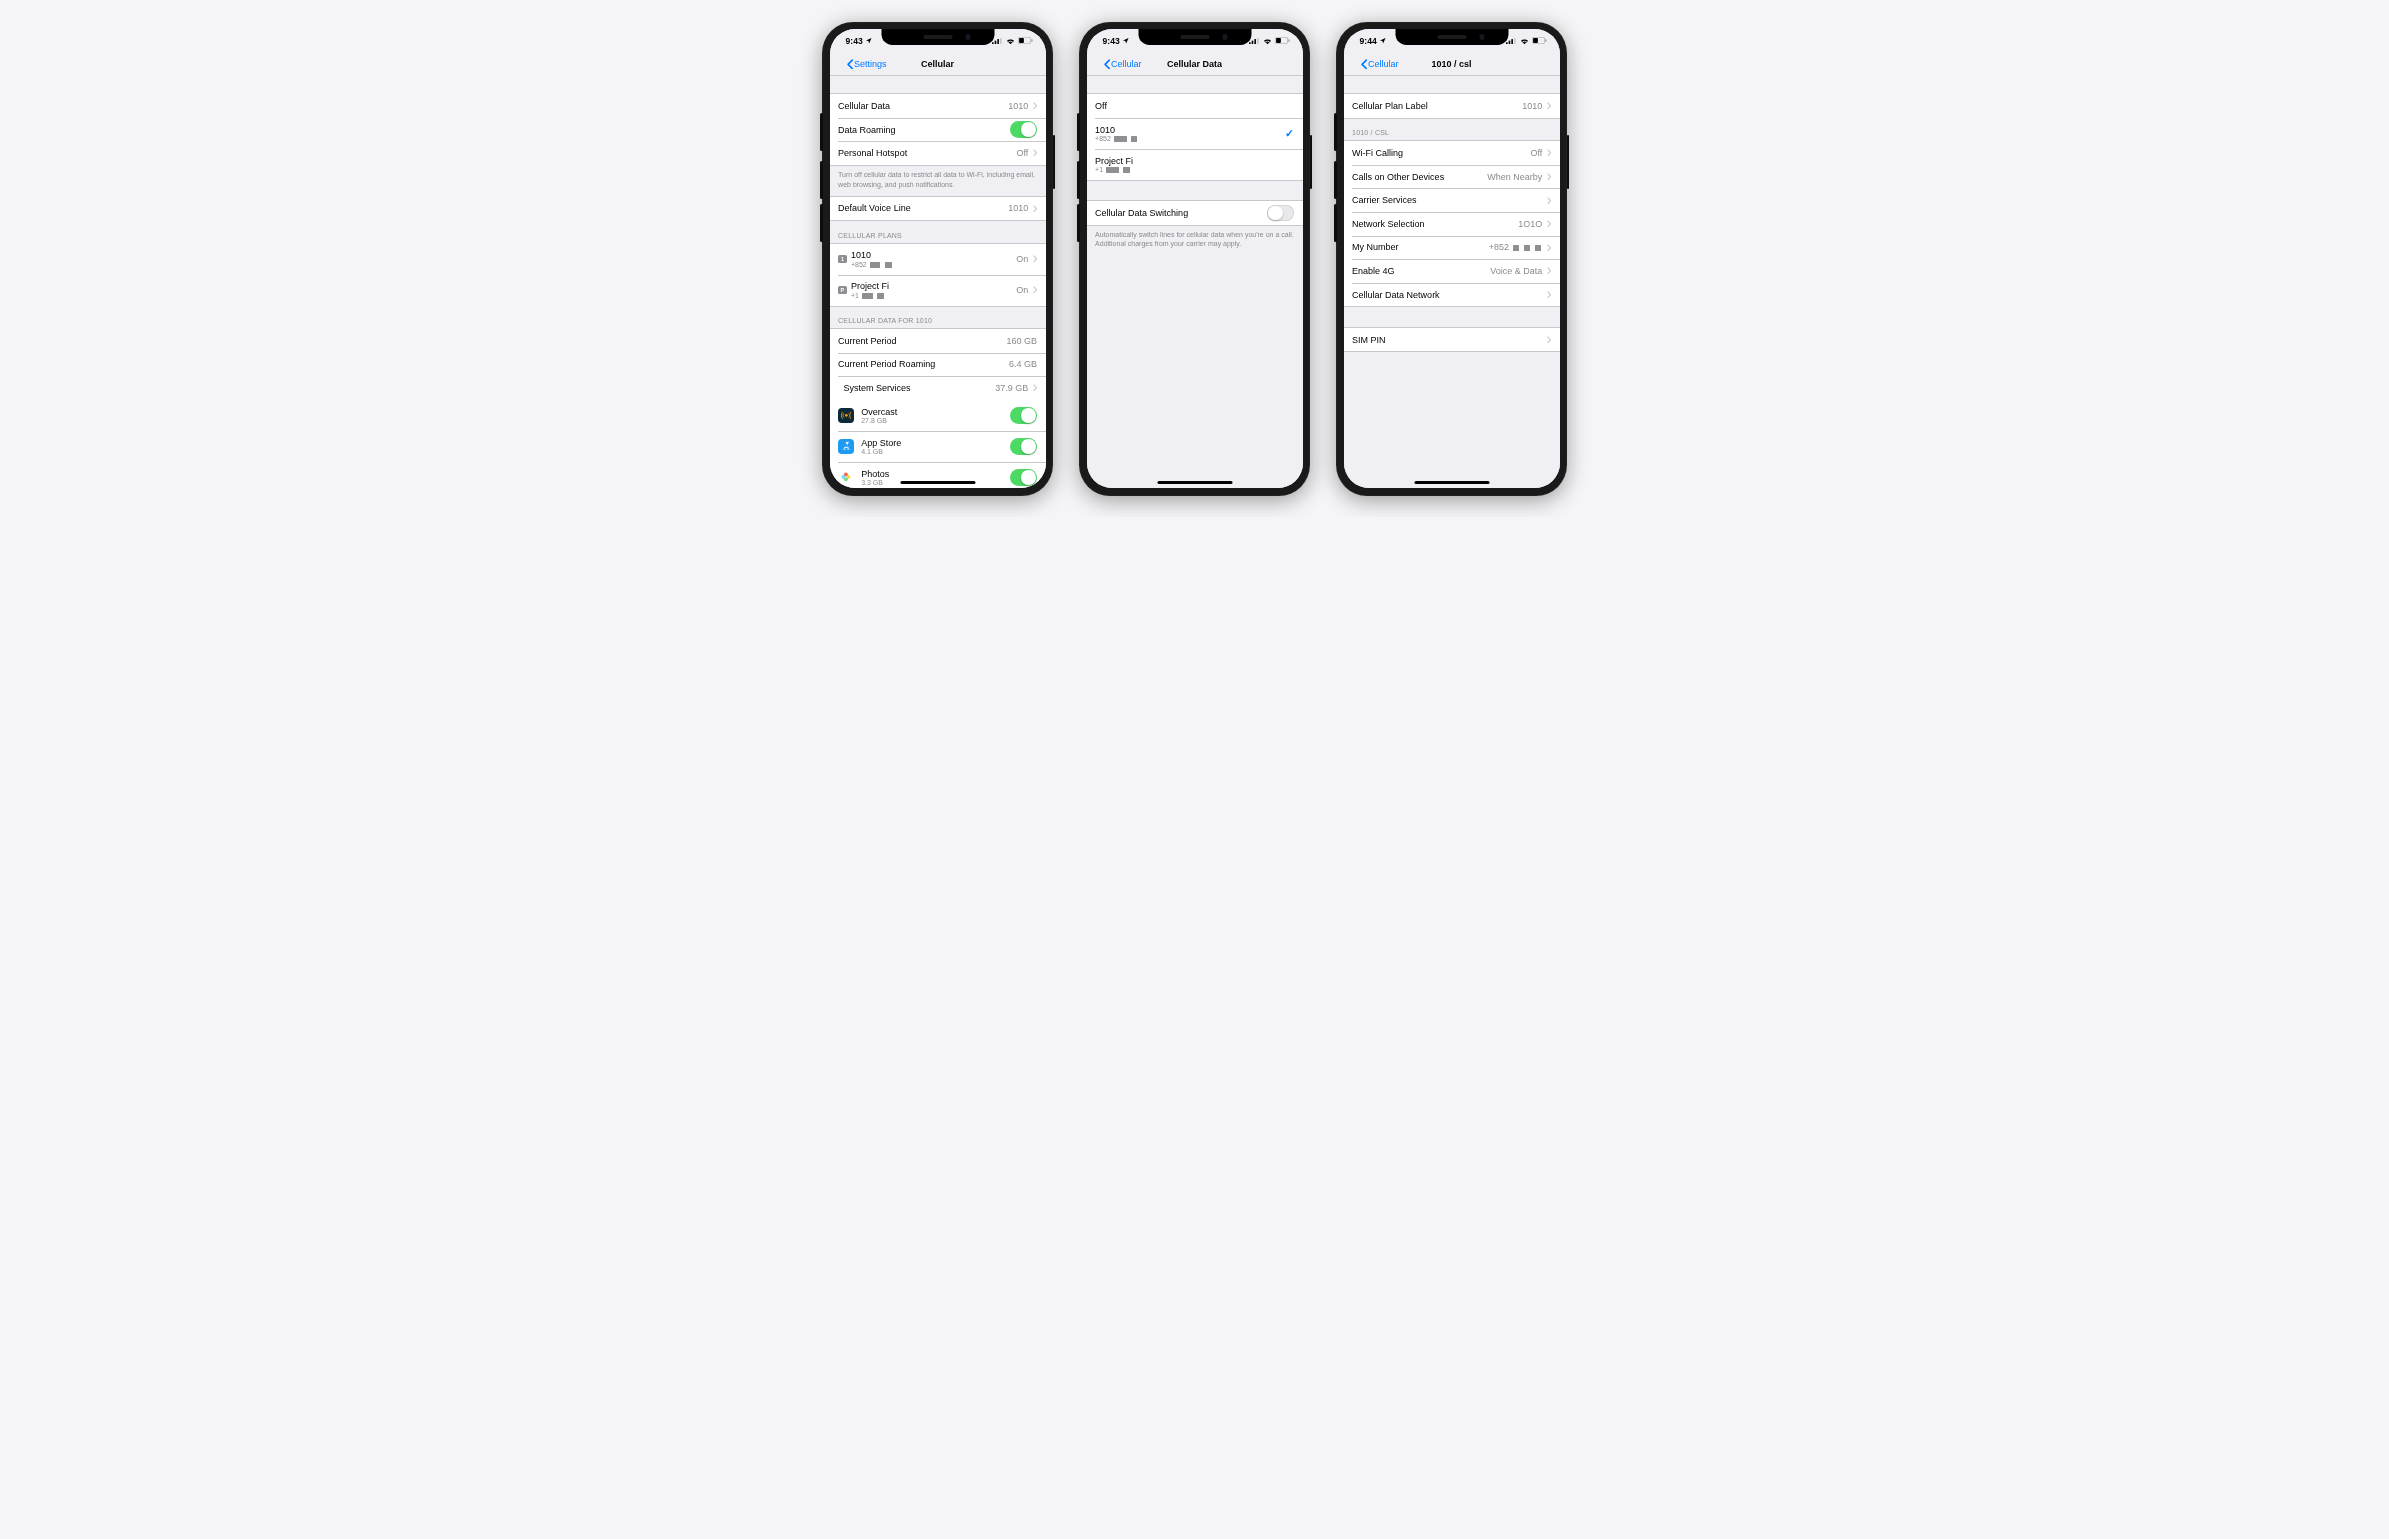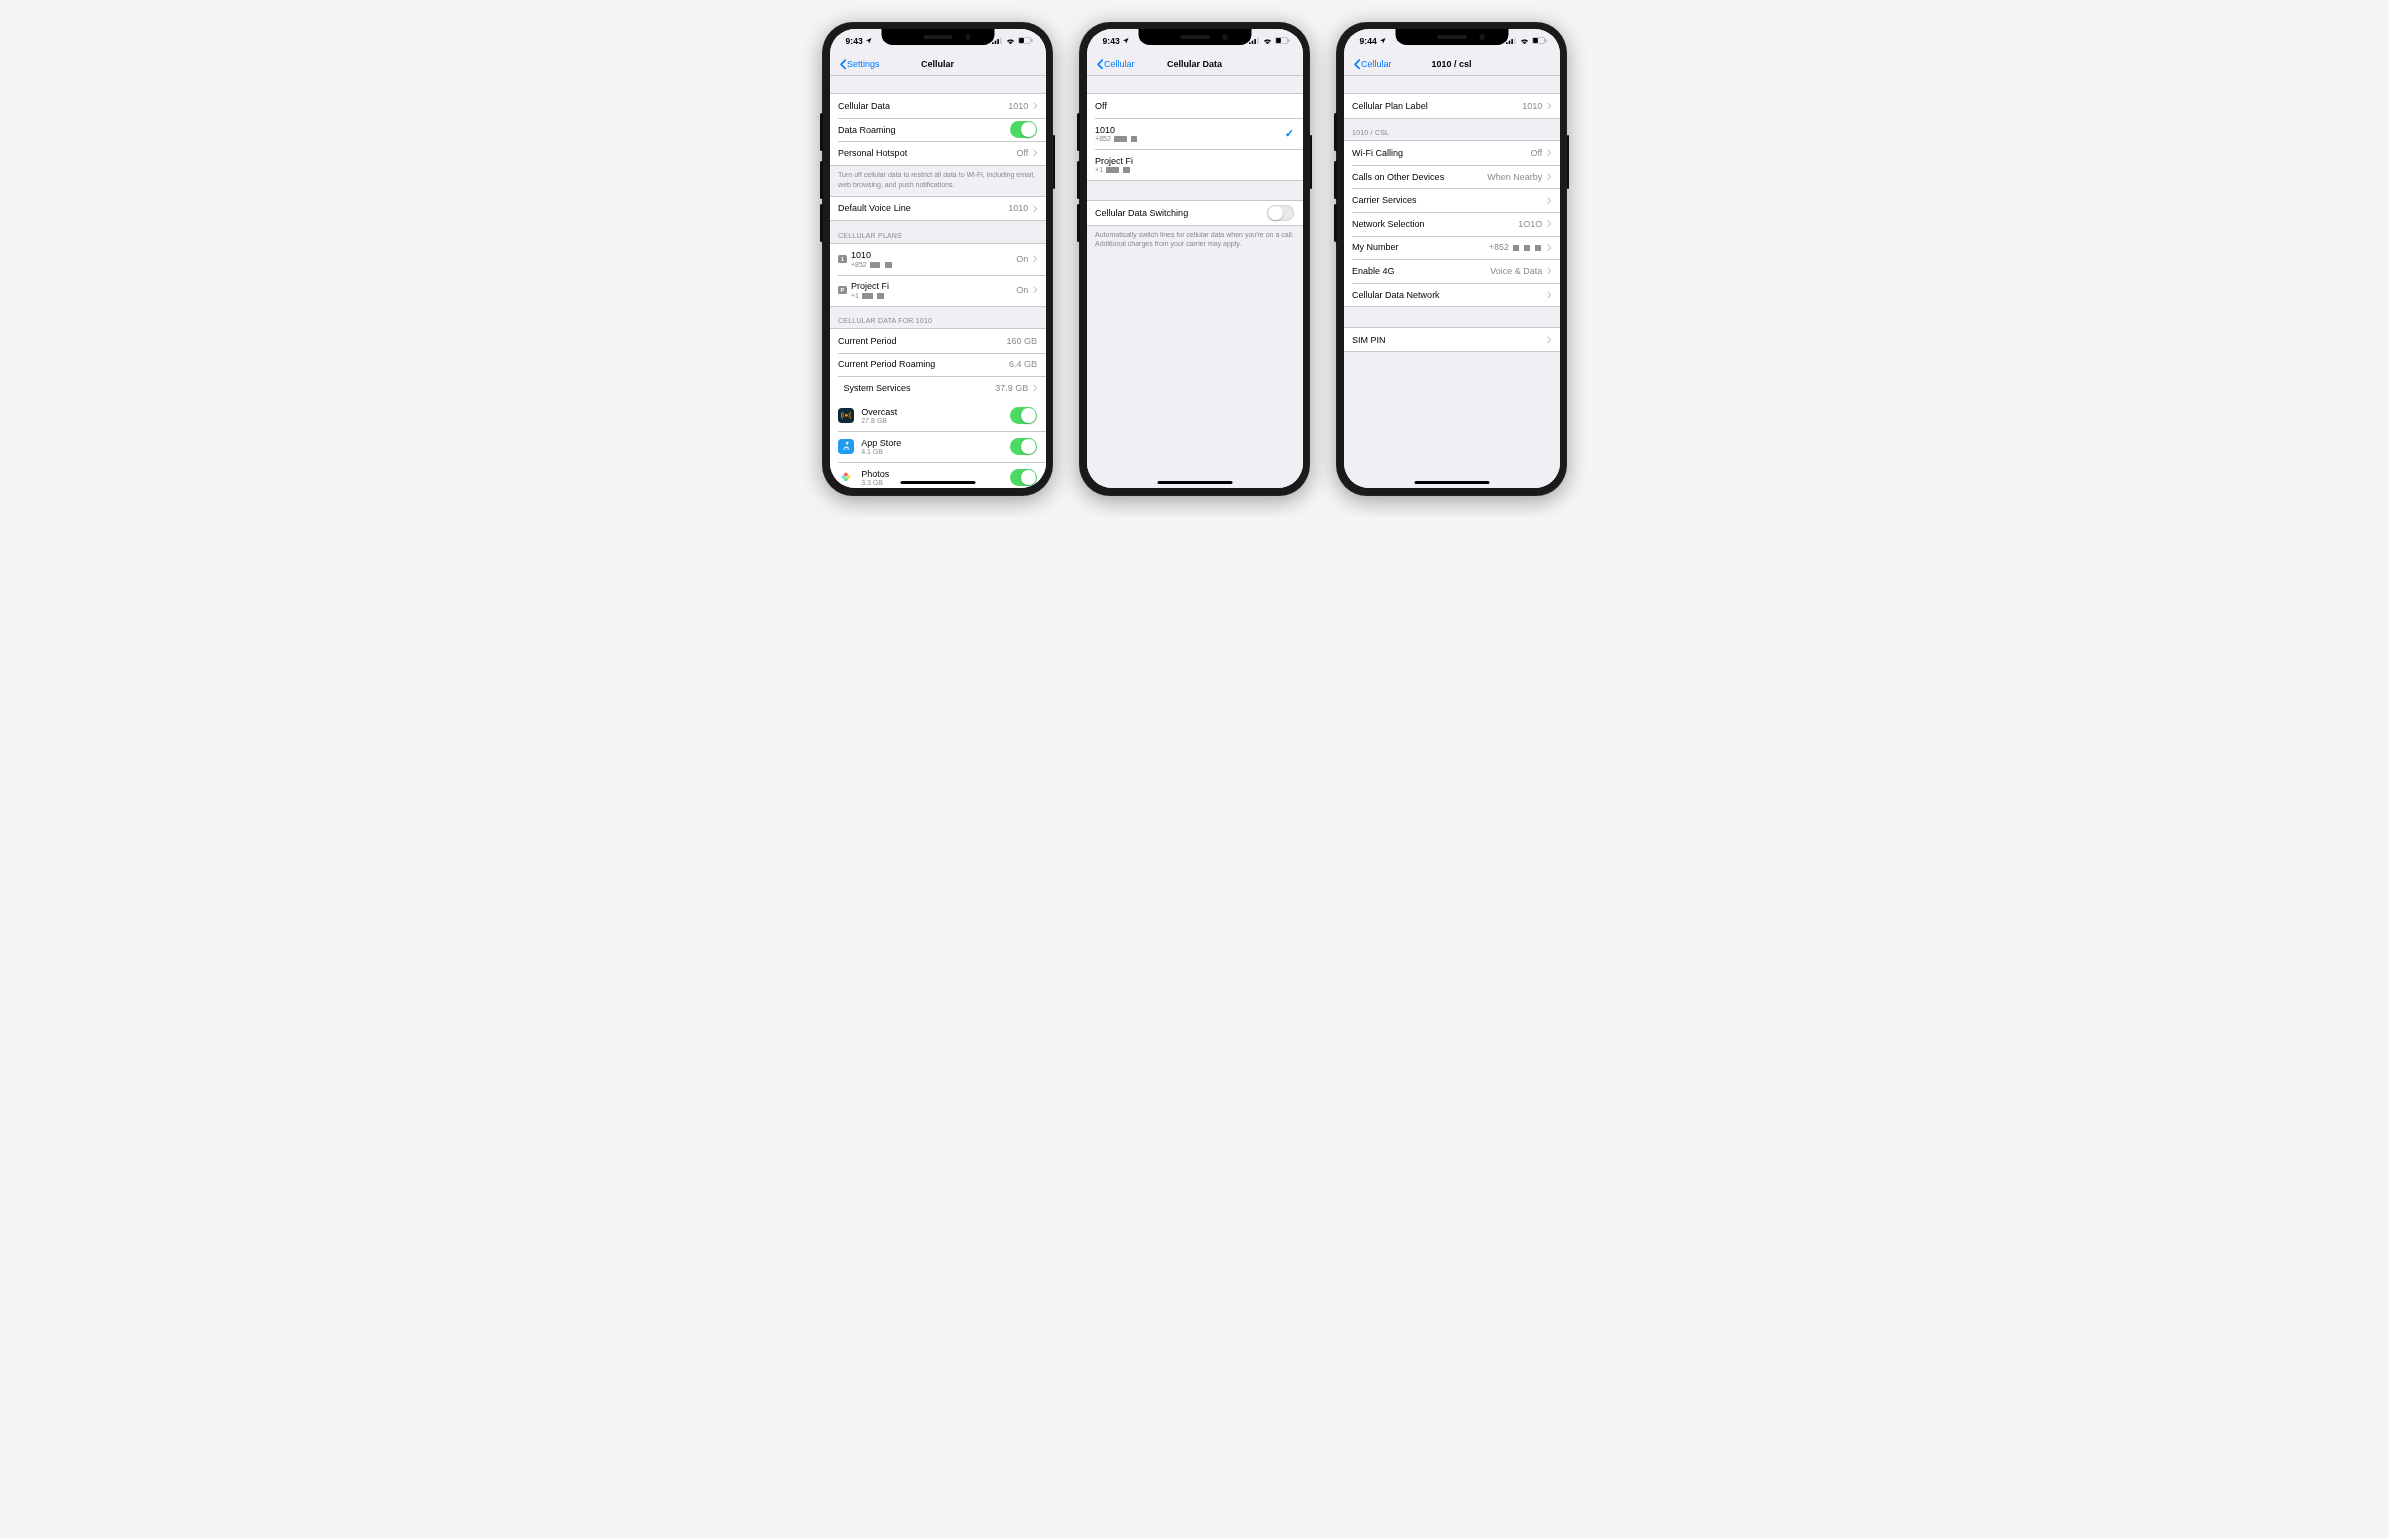--- a/index.html
+++ b/index.html
@@ -39,21 +39,21 @@
   .status{
     height:23.6px;display:flex;justify-content:space-between;align-items:center;
     padding:0 13px 0 16px;font-size:8.6px;font-weight:600;background:var(--group);z-index:5;position:relative;
   }
   .status .left{display:flex;align-items:center;gap:2.1px}
   .status .right{display:flex;align-items:center;gap:3.2px}
   .nav{
     height:23.6px;display:flex;align-items:center;justify-content:center;position:relative;
     border-bottom:0.3px solid var(--sep);background:var(--group);font-size:9px;
   }
-  .nav .back{position:absolute;left:10px;display:flex;align-items:flex-start;color:var(--blue);gap:1.1px;cursor:pointer}
+  .nav .back{position:absolute;left:17px;display:flex;align-items:flex-start;color:var(--blue);gap:1.1px;cursor:pointer}
   .nav .title{font-weight:600}
   .content{flex:1;overflow-y:auto;background:var(--group)}
   .content::-webkit-scrollbar{display:none}
   .group{background:#fff;border-top:0.3px solid var(--sep);border-bottom:0.3px solid var(--sep)}
   .row{
     min-height:var(--row-h);display:flex;align-items:center;padding:0 8.6px;
     position:relative;background:#fff;
   }
   .row+.row::before{
     content:"";position:absolute;left:8.6px;right:0;top:0;height:0.3px;background:var(--sep);

